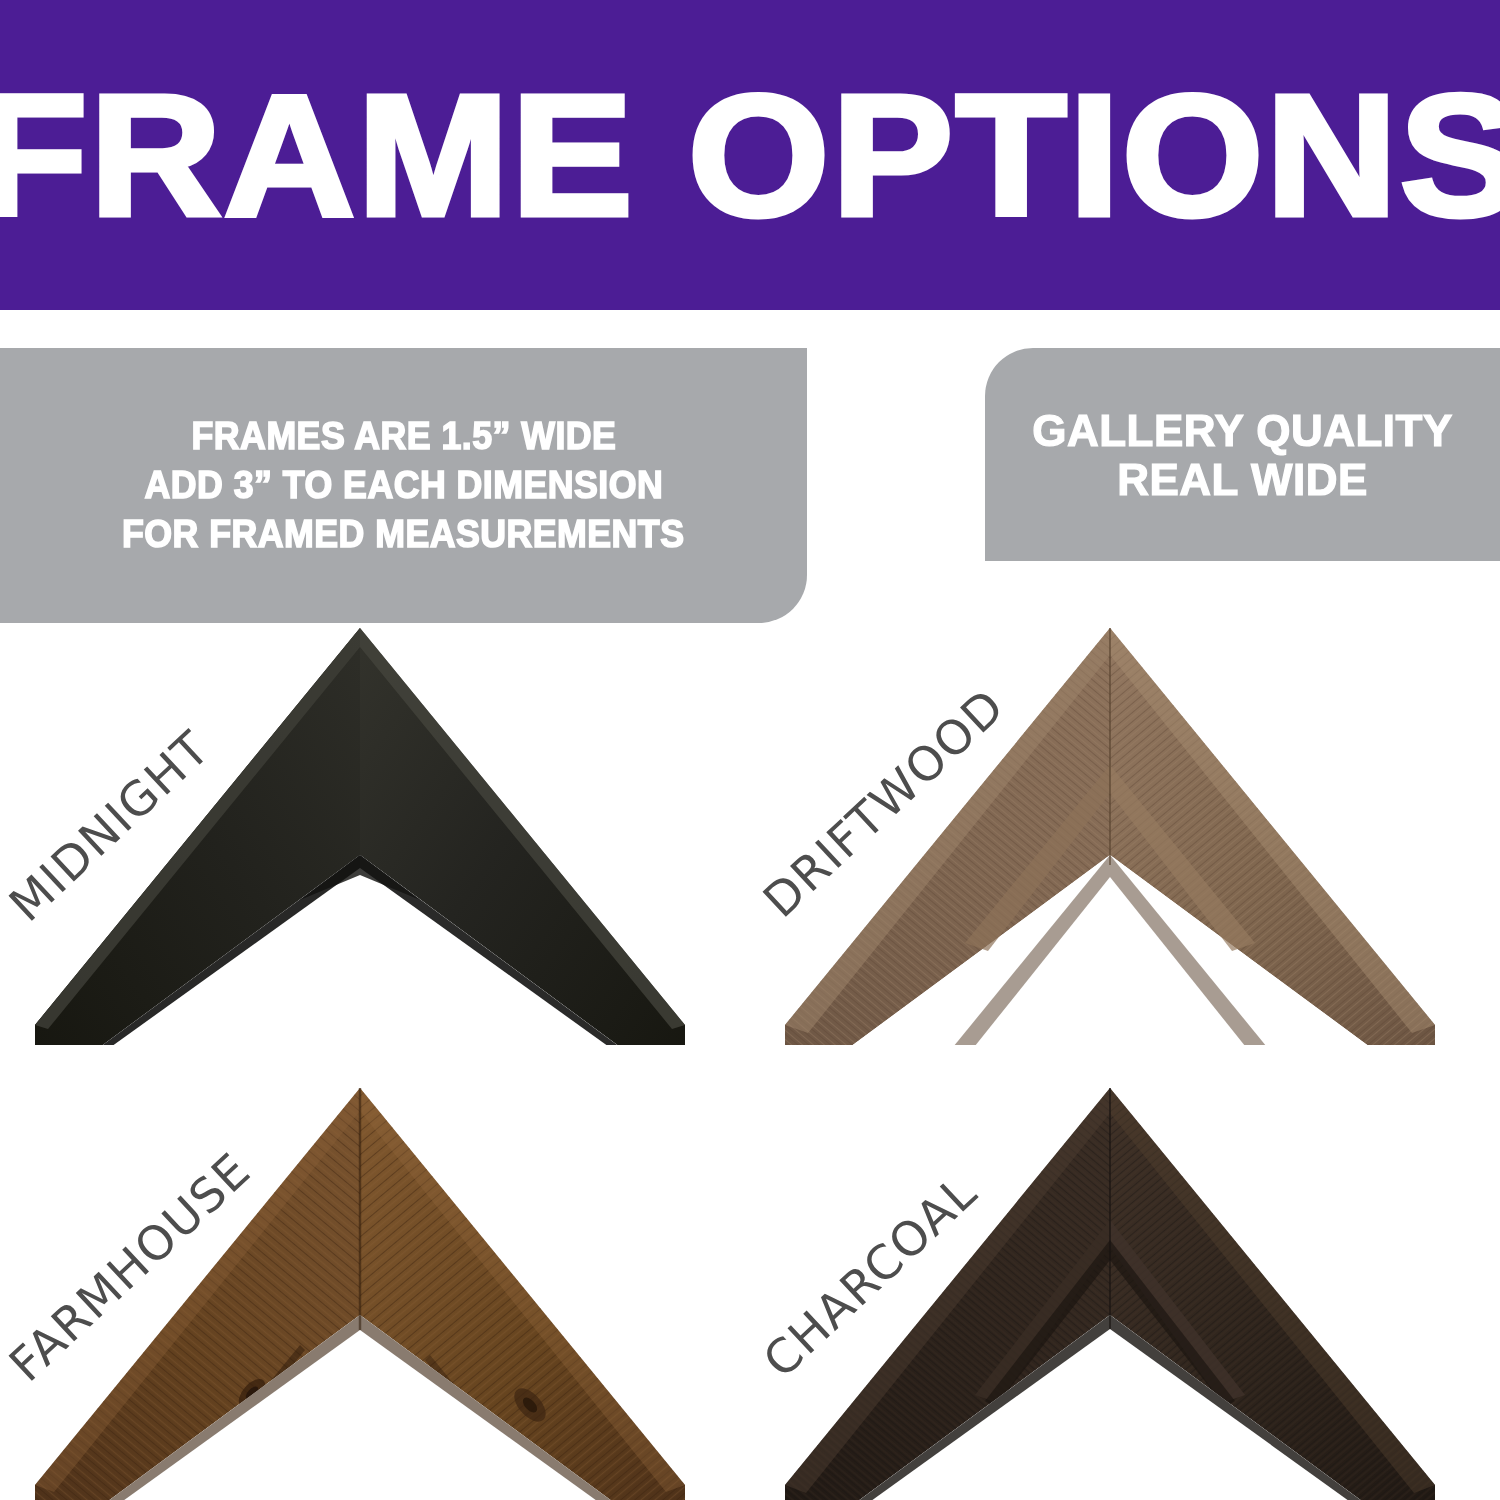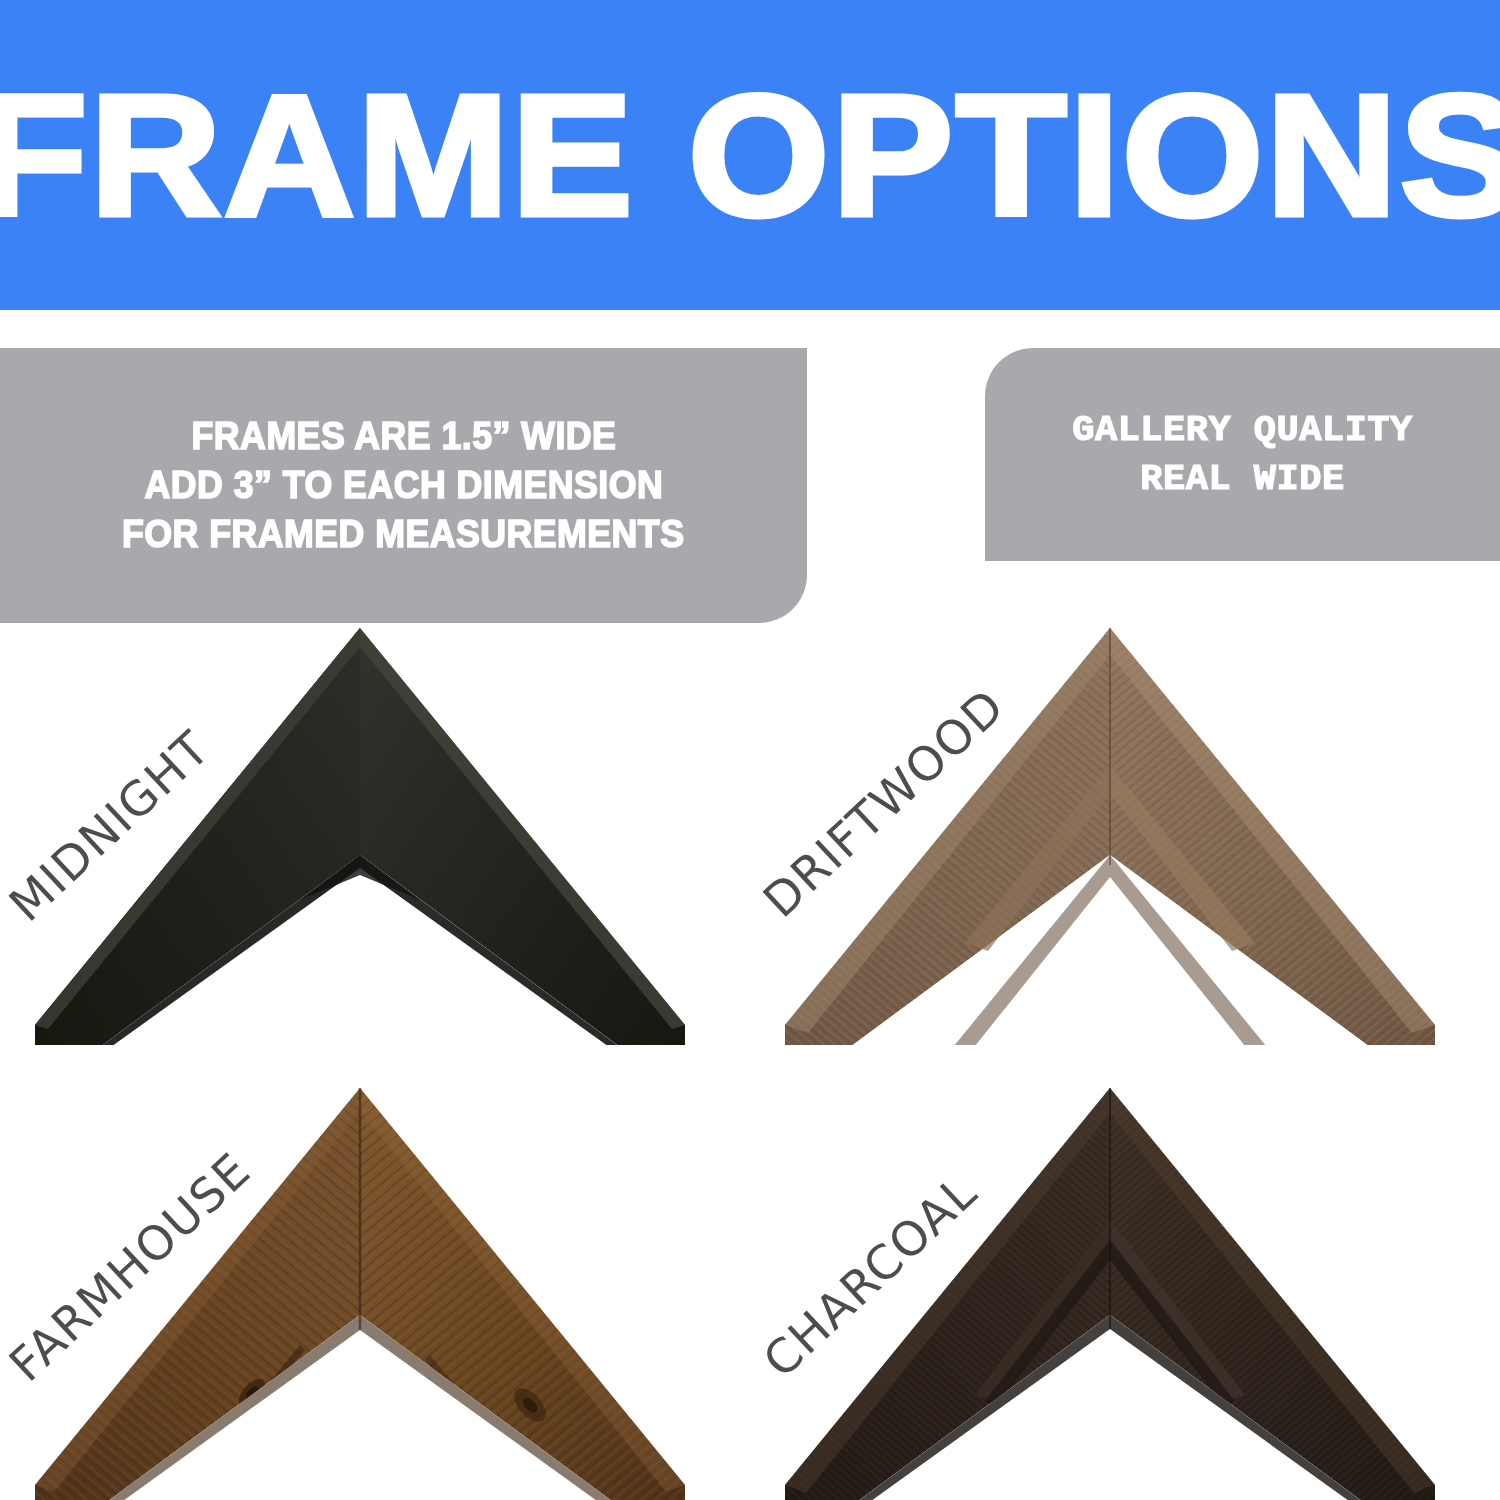--- a/index.html
+++ b/index.html
@@ -9,21 +9,21 @@
     font-family:"Liberation Sans", sans-serif;
     position:relative;
     overflow:hidden;
   }
 
   
   .header-band {
     position:absolute;
     left:0; top:0;
     width:1500px; height:310px;
-    background:#3b82f6;
+    background:#4c1d95;
     display:flex;
     align-items:center;
     justify-content:center;
   }
   .header-title {
     font-family:"Liberation Sans", sans-serif;
     font-weight:bold;
     font-size:172px;
     line-height:1;
     color:#ffffff;
@@ -65,22 +65,22 @@
     -webkit-text-stroke:1.6px #ffffff;
     paint-order:stroke fill;
   }
   .info-box-left .info-line {
     font-family:"Liberation Sans Narrow","Liberation Sans", sans-serif;
     transform:scaleX(0.94);
     letter-spacing:0.5px;
     font-size:38px;
   }
   .info-box-right .info-line {
-    font-family:Liberation Mono, monospace;
-    font-size:37px;
+    font-family:Liberation Sans, sans-serif;
+    font-size:44px;
     letter-spacing:0.5px;
     text-align:center;
     -webkit-text-stroke:1.2px #ffffff;
   }
 
   
   .frames-grid {
     position:absolute;
     left:0; top:585px;
     width:1500px; height:915px;

